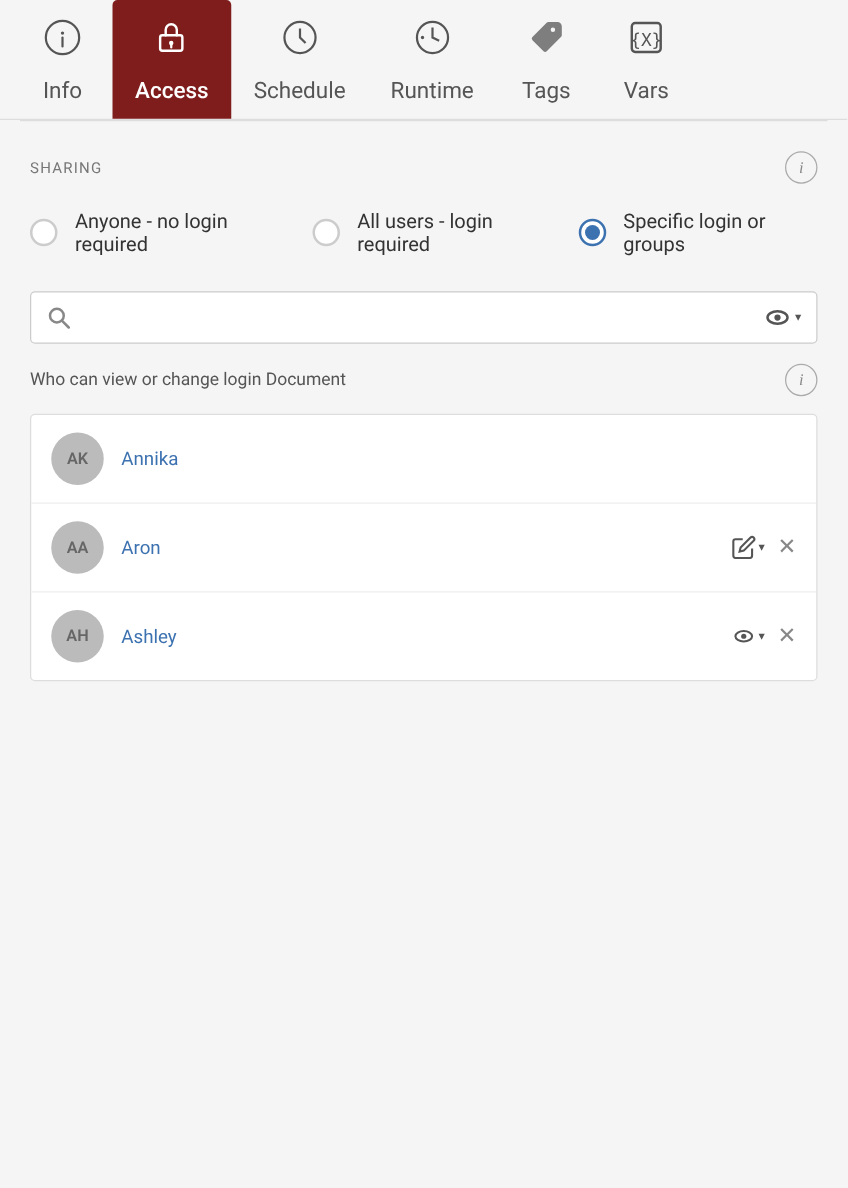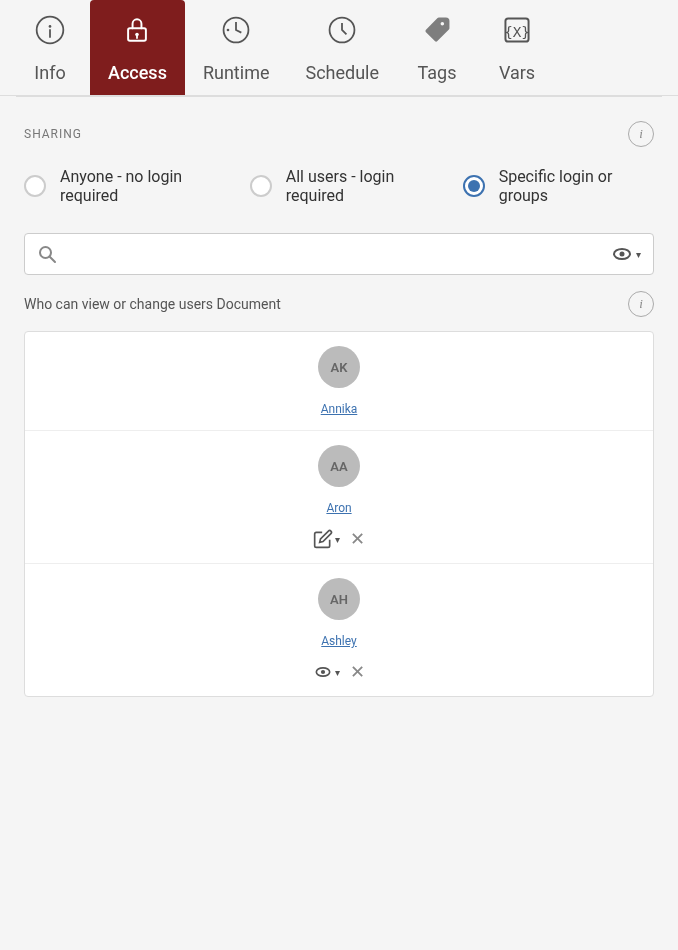--- a/index.html
+++ b/index.html
@@ -194,44 +194,42 @@
       border: 1px solid #ddd;
       border-radius: 4px;
       overflow: hidden;
     }
     .user-row {
       display: flex;
       align-items: center;
       padding: 14px 16px;
       gap: 14px;
       border-bottom: 1px solid #eee;
-      flex-direction: column;
     }
     .user-row:last-child {
       border-bottom: none;
     }
     .avatar {
       width: 42px;
       height: 42px;
       border-radius: 50%;
       background: #bbb;
       display: flex;
       align-items: center;
       justify-content: center;
       font-size: 13px;
       font-weight: 600;
       color: #666;
       flex-shrink: 0;
     }
     .user-name {
       flex: 1;
-      font-size: 12px;
+      font-size: 15px;
       color: #3d72b0;
       font-weight: 400;
-      text-decoration: underline;
     }
     .user-actions {
       display: flex;
       align-items: center;
       gap: 10px;
     }
     .action-btn {
       display: flex;
       align-items: center;
       gap: 2px;
@@ -274,35 +272,35 @@
         <line x1="18" y1="25" x2="18" y2="27" stroke-width="2" stroke-linecap="round"></line>
       </svg>
     </div>
     <span class="tab-label">Access</span>
   </div>
 
   <div class="tab-item">
     <div class="tab-icon">
       <svg viewBox="0 0 36 36" fill="none" stroke="currentColor" stroke-width="2">
         <circle cx="18" cy="18" r="14"></circle>
+        <polyline points="18,10 18,18 23,23"></polyline>
+      </svg>
+    </div>
+    <span class="tab-label">Schedule</span>
+  </div>
+
+  <div class="tab-item">
+    <div class="tab-icon">
+      <svg viewBox="0 0 36 36" fill="none" stroke="currentColor" stroke-width="2">
+        <circle cx="18" cy="18" r="14"></circle>
         <polyline points="18,9 18,18 24,21"></polyline>
         <circle cx="9" cy="18" r="1.5" fill="currentColor" stroke="none"></circle>
       </svg>
     </div>
     <span class="tab-label">Runtime</span>
-  </div>
-
-  <div class="tab-item">
-    <div class="tab-icon">
-      <svg viewBox="0 0 36 36" fill="none" stroke="currentColor" stroke-width="2">
-        <circle cx="18" cy="18" r="14"></circle>
-        <polyline points="18,10 18,18 23,23"></polyline>
-      </svg>
-    </div>
-    <span class="tab-label">Schedule</span>
   </div>
 
   <div class="tab-item">
     <div class="tab-icon">
       <svg viewBox="0 0 36 36" fill="currentColor" stroke="none">
         <path d="M28 4H20a2 2 0 00-1.41.59L5.59 17.59a2 2 0 000 2.82l10 10a2 2 0 002.82 0L31.41 17.41A2 2 0 0032 16V8a4 4 0 00-4-4zm-4 9a2 2 0 110-4 2 2 0 010 4z" opacity="0.75"></path>
       </svg>
     </div>
     <span class="tab-label">Tags</span>
   </div>
@@ -362,21 +360,21 @@
     <div class="eye-dropdown">
       <svg viewBox="0 0 24 24" fill="none" stroke="#555" stroke-width="2">
         <ellipse cx="12" cy="12" rx="8" ry="5"></ellipse>
         <circle cx="12" cy="12" r="2.5" fill="#555" stroke="none"></circle>
       </svg>
       <span class="chevron-small">▾</span>
     </div>
   </div>
 
   <div class="view-header">
-    <span class="view-label">Who can view or change users Document</span>
+    <span class="view-label">Who can view or change login Document</span>
     <div class="info-circle">
       <span>i</span>
     </div>
   </div>
 
   <div class="user-list">
 
     <div class="user-row">
       <div class="avatar">
         <span>AK</span>

